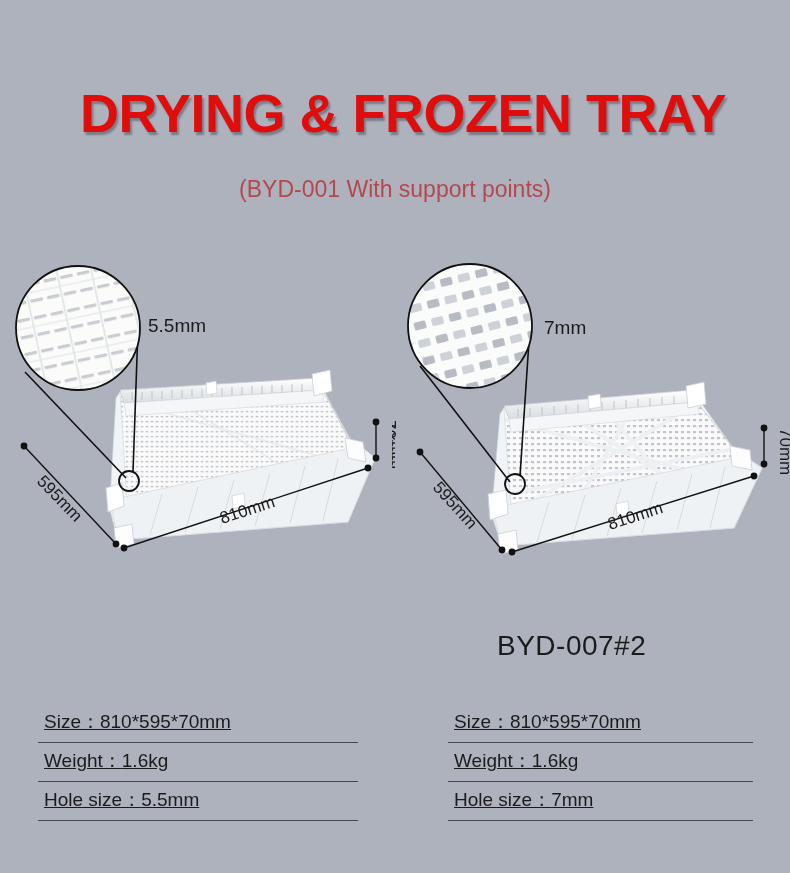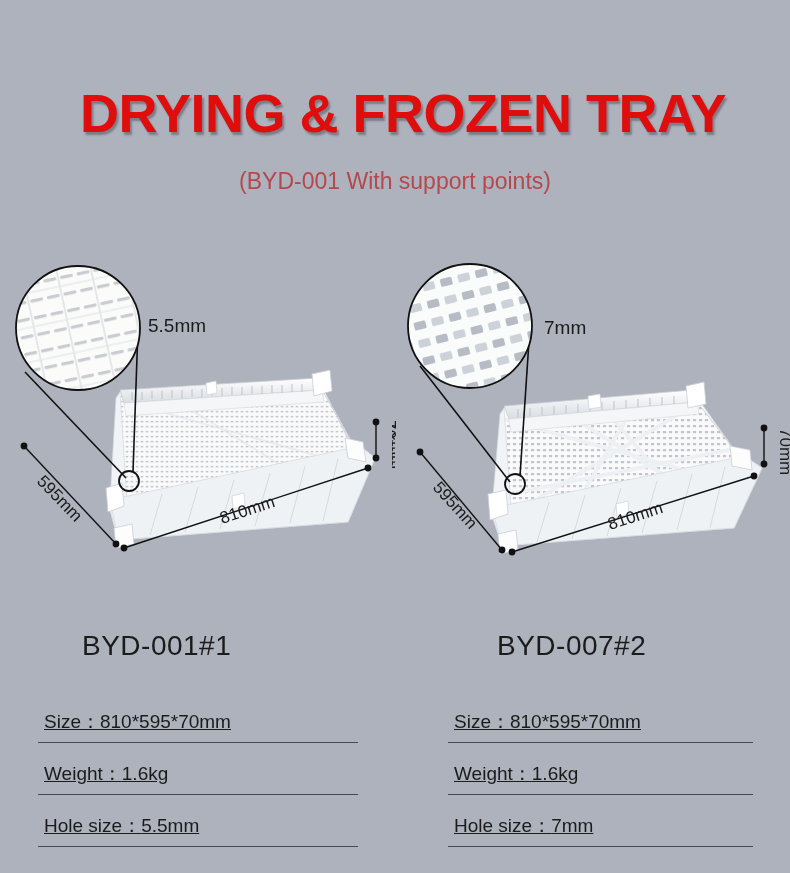--- a/index.html
+++ b/index.html
@@ -17,21 +17,21 @@
     position:absolute; left:0; top:82px; width:790px;
     text-align:center;
     font-size:54px; font-weight:bold;
     letter-spacing:-0.5px;
     color:#e00d0d;
     text-shadow:2px 3px 2px rgba(60,60,70,0.45);
     white-space:nowrap;
     padding-left:8px;
   }
   .subtitle {
-    position:absolute; left:0; top:168px; width:790px;
+    position:absolute; left:0; top:176px; width:790px;
     text-align:center;
     font-size:23px; color:#b5484e;
     white-space:nowrap;
   }
 
   
   .product { position:absolute; top:250px; width:395px; height:320px; }
   .product.left  { left:0; }
   .product.right { left:392px; }
   .prod-svg { position:absolute; left:0; top:0; }
@@ -50,21 +50,21 @@
   .specs.left  { left:38px;  width:320px; }
   .specs.right { left:448px; width:305px; }
   .spec-row {
     border-bottom:1px solid #45484f;
     padding:4px 0 7px 6px;
     font-size:19px;
     color:#1b1b1b;
     white-space:nowrap;
     text-decoration:underline;
   }
-  .spec-row + .spec-row { margin-top:14px; }
+  .spec-row + .spec-row { margin-top:1px; }
 </style>
 </head>
 <body>
 
 <div class="page">
 
   <div class="title">DRYING &amp; FROZEN TRAY</div>
   <div class="subtitle">(BYD-001 With support points)</div>
 
   <div class="product left">
@@ -315,21 +315,20 @@
         <circle cx="372" cy="214" r="3.4" fill="#111111"></circle>
         <text x="388" y="178" font-family="Liberation Sans, sans-serif" font-size="17" fill="#1b1b1b" transform="rotate(90 388 178)">70mm</text>
       </g>
 
       <g>
         <text x="-8" y="170" font-family="Liberation Sans, sans-serif" font-size="17" fill="#1b1b1b" transform="rotate(90 -8 170)">70mm</text>
       </g>
     </svg>
   </div>
 
-  <div class="prod-name left">BYD-001#1</div>
   <div class="prod-name right">BYD-007#2</div>
 
   <div class="specs left">
     <div class="spec-row">
       <span>Size：</span><span>810*595*70mm</span>
     </div>
     <div class="spec-row">
       <span>Weight：</span><span>1.6kg</span>
     </div>
     <div class="spec-row">

